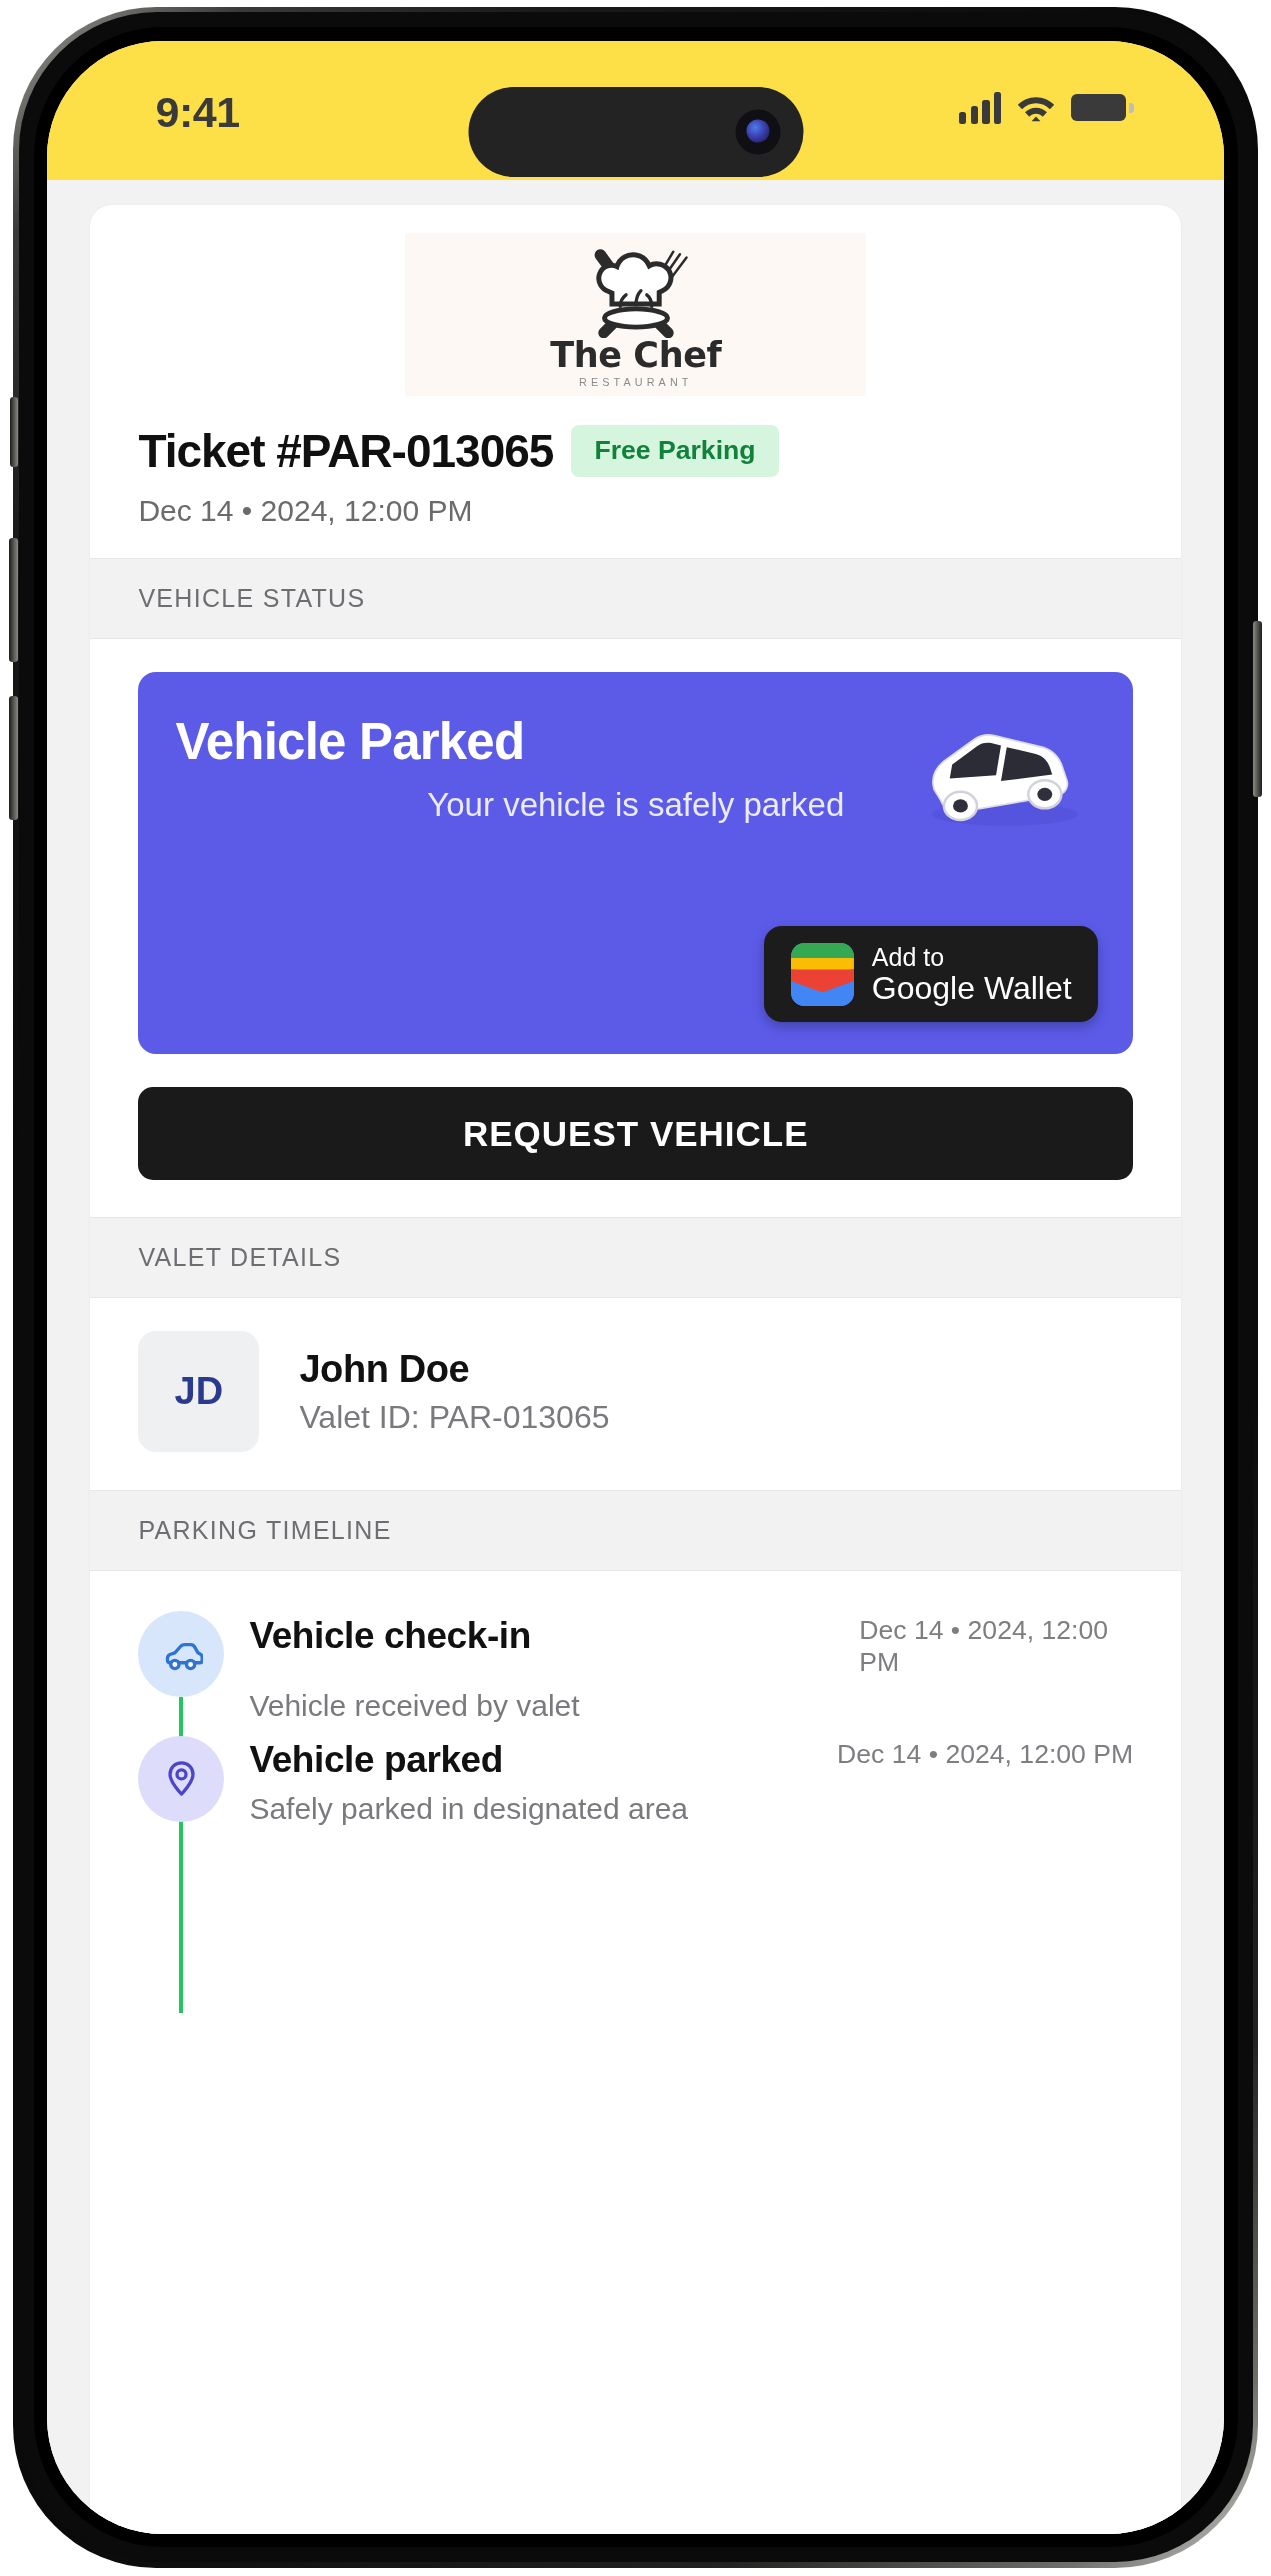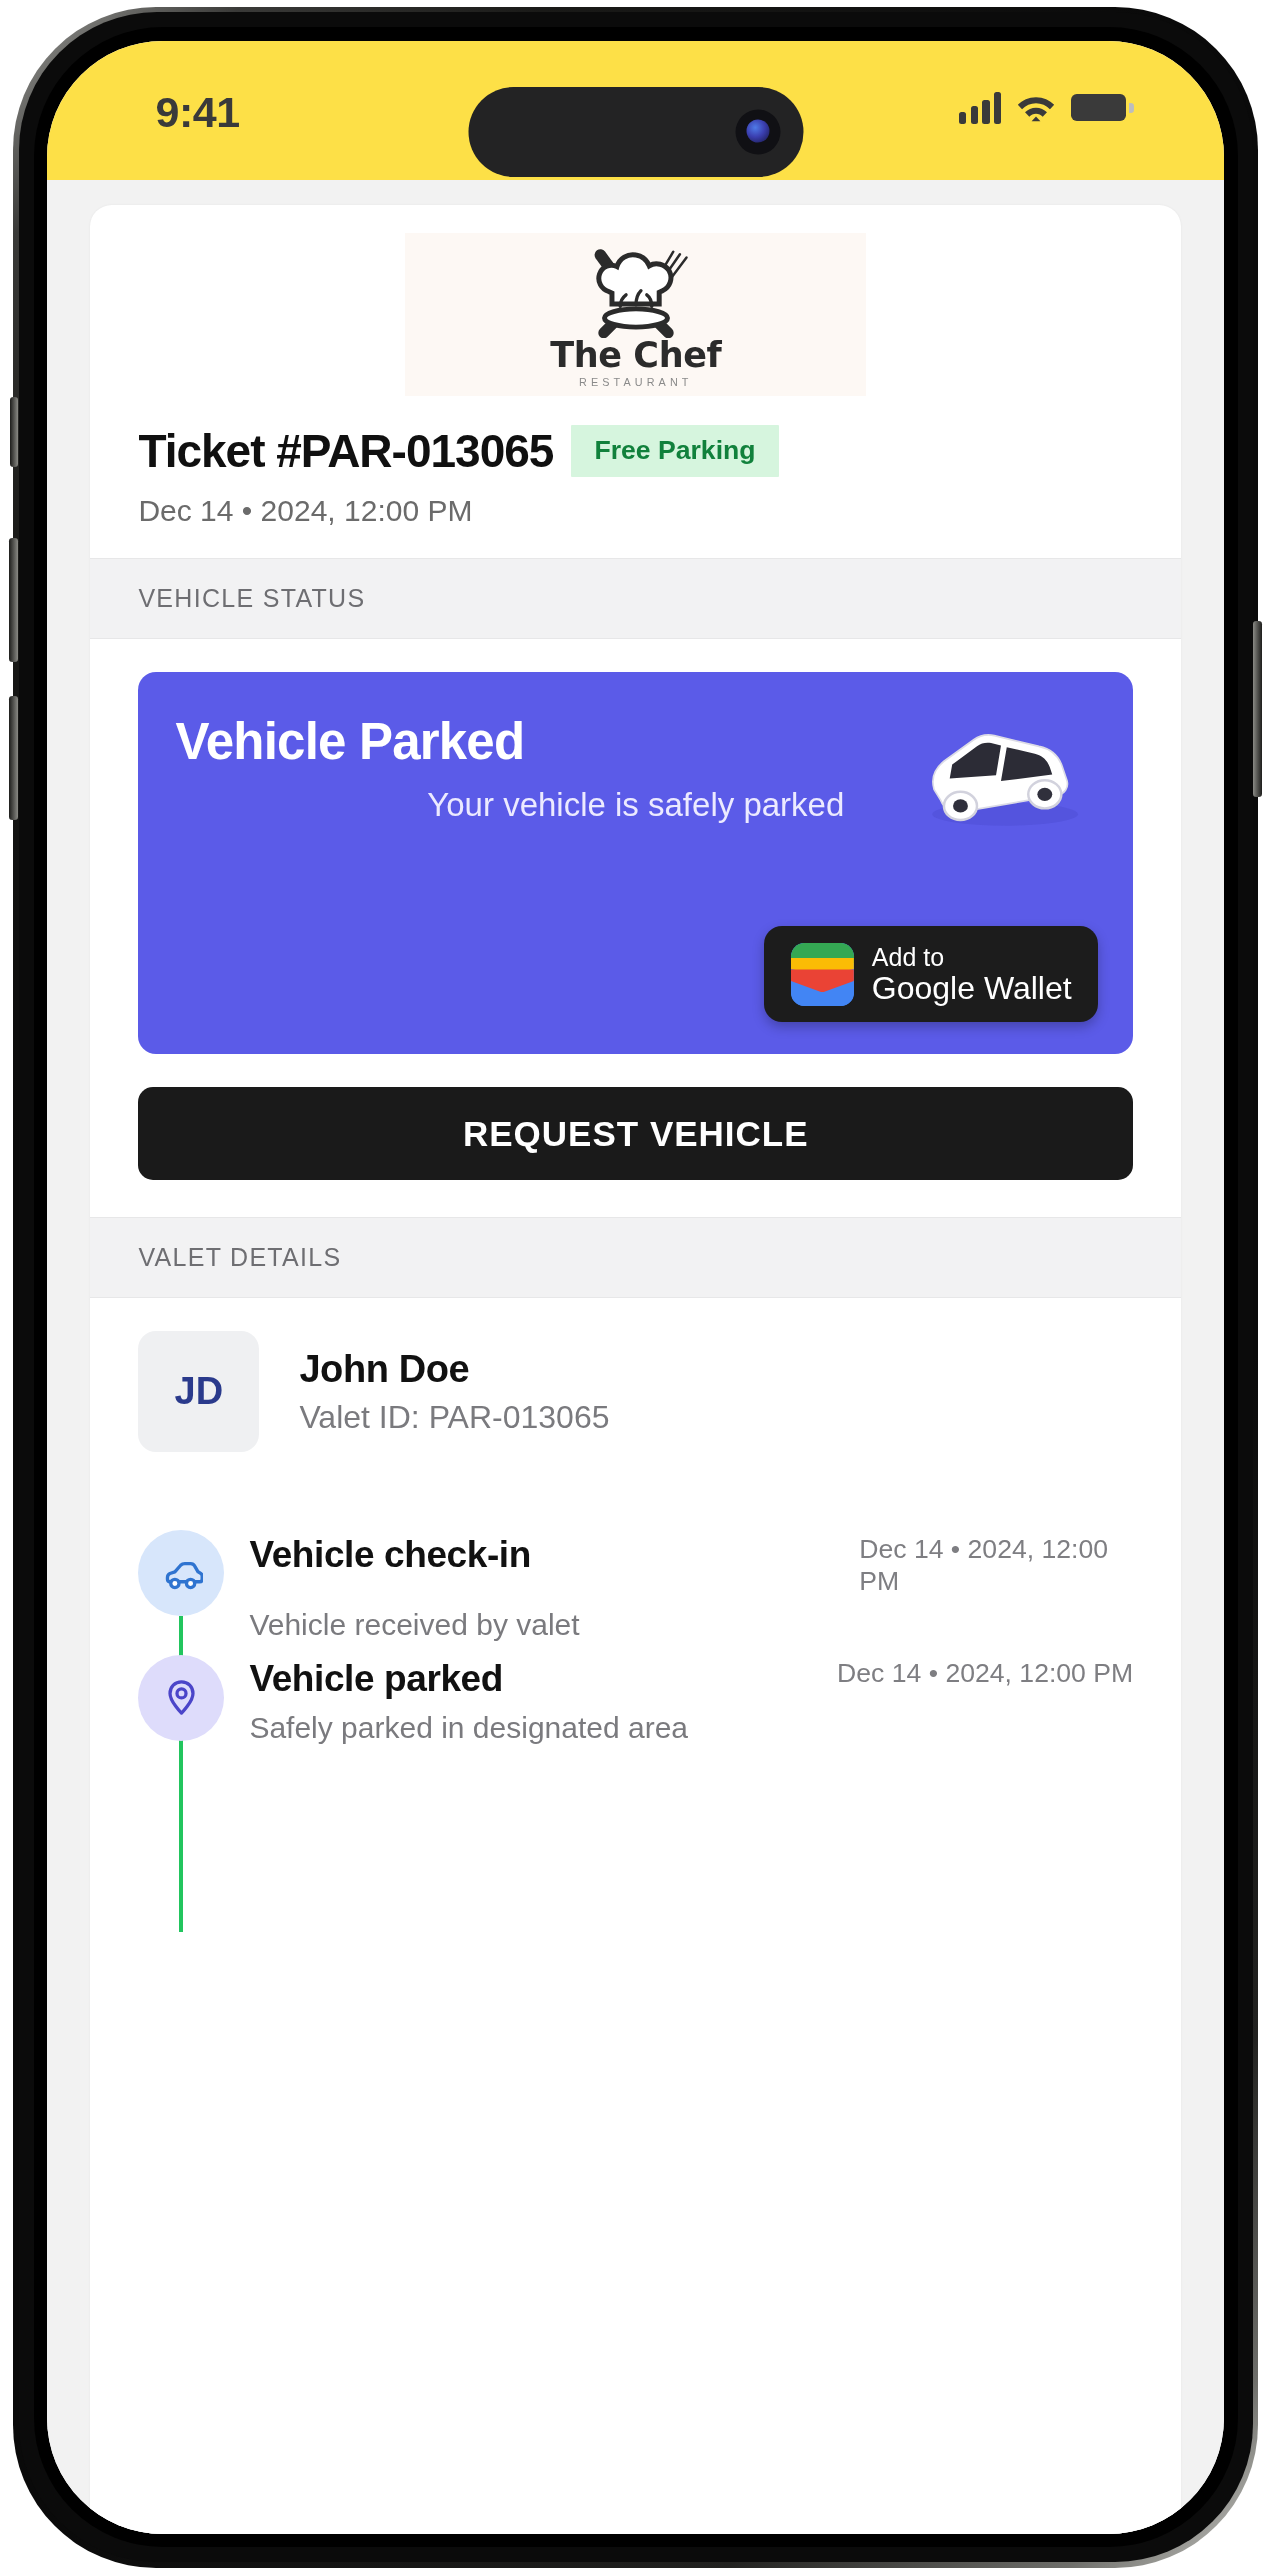--- a/index.html
+++ b/index.html
@@ -214,21 +214,21 @@
     color: #101010;
     letter-spacing: -1px;
     white-space: nowrap;
   }
   .badge-free {
     background: #d6f5de;
     color: #11813c;
     font-size: 26.6px;
     font-weight: 600;
     padding: 10.8px 23px;
-    border-radius: 1px;
+    border-radius: 8px;
     white-space: nowrap;
   }
   .ticket-date {
     margin-top: 16.6px;
     font-size: 30px;
     color: #6b6b6b;
   }
 
   
   .section-head {
@@ -519,20 +519,21 @@
               <div class="section-head">VALET DETAILS</div>
 
               <div class="valet-block">
                 <div class="avatar">JD</div>
                 <div>
                   <div class="valet-name">John Doe</div>
                   <div class="valet-id">Valet ID: PAR-013065</div>
                 </div>
               </div>
 
+              <div class="section-head">PARKING TIMELINE</div>
 
               <div class="timeline">
 
                 <div class="tl-row">
                   <div class="tl-gutter">
                     <div class="tl-dot blue">
                       <svg width="43" height="43" viewBox="0 0 52 52">
                         <path d="M9 31c0-2 1-4 3-5l6-2 7-8c1-1 3-2 5-2h7c2 0 4 1 5 3l4 7 2 1c2 1 3 2 3 4v4c0 2-1 3-3 3H12c-2 0-3-1-3-3z" fill="none" stroke="#2f74d0" stroke-width="4" stroke-linejoin="round"></path>
                         <circle cx="18" cy="38" r="5" fill="#ffffff" stroke="#2f74d0" stroke-width="4"></circle>
                         <circle cx="37" cy="38" r="5" fill="#ffffff" stroke="#2f74d0" stroke-width="4"></circle>

